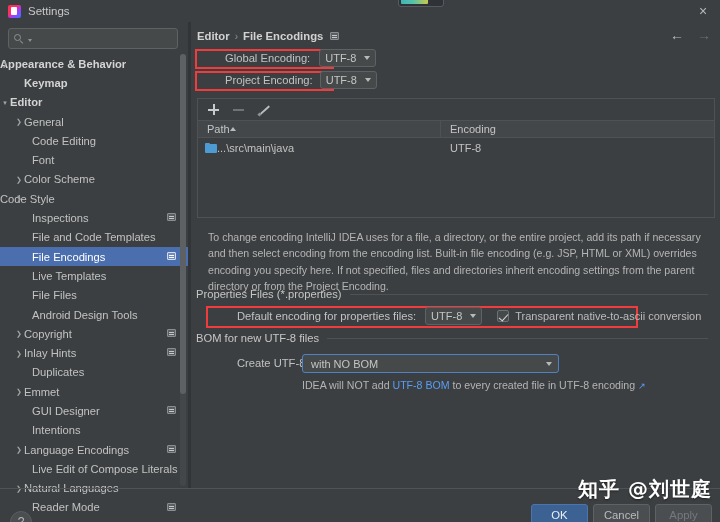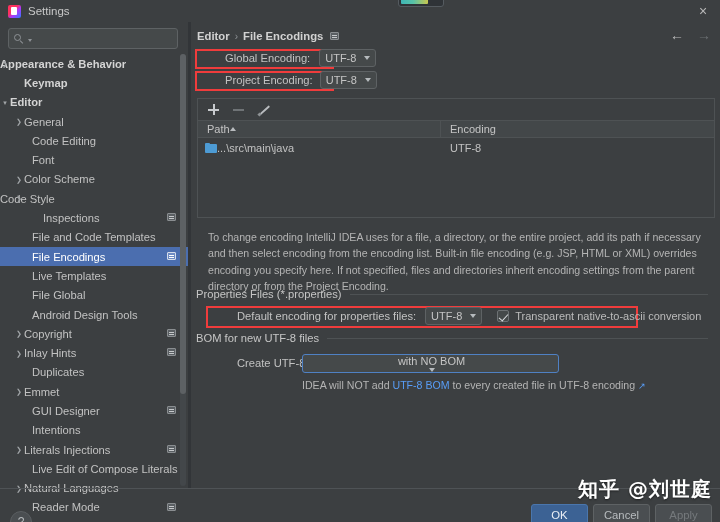--- a/index.html
+++ b/index.html
@@ -271,21 +271,21 @@
   }
   .checkbox.checked::after {
     content: ""; position: absolute; left: 3px; top: 0.5px;
     width: 4px; height: 8px; border: solid #d9dcdf;
     border-width: 0 1.6px 1.6px 0; transform: rotate(42deg);
   }
 
   .wide-combo {
     background: #45494a; border: 1px solid #4f81c4; border-radius: 3px;
     height: 19px; display: flex; align-items: center; justify-content: space-between;
-    padding: 0 6px 0 8px; color: #c5c5c5; font-size: 11px; cursor: pointer; flex-direction: column;
+    padding: 0 6px 0 8px; color: #c5c5c5; font-size: 11px; cursor: pointer;
   }
   .link { color: #589df6; }
   .ext-arrow { color: #589df6; font-size: 9px; }
 
   
   .btn {
     height: 22px; border-radius: 3px; font-size: 11.3px;
     display: flex; align-items: center; justify-content: center;
     border: 1px solid #5e6264; background: #4a4e51; color: #b8bcbf;
     cursor: pointer; position: absolute;
@@ -350,35 +350,35 @@
           </div>
           <div class="tree-item">
             <span class="arrow" style="left: 14px; font-size: 7px;">❯</span>
             <span class="label" style="margin-left: 24px;">Color Scheme</span>
           </div>
           <div class="tree-item">
             <span class="arrow" style="left: 14px; font-size: 7px;">❯</span>
             <span class="label" style="">Code Style</span>
           </div>
           <div class="tree-item">
-            <span class="label" style="margin-left: 43px;">Inspections</span>
+            <span class="label" style="margin-left: 32px;">Inspections</span>
             <span class="badge-icon"></span>
           </div>
           <div class="tree-item">
             <span class="label" style="margin-left: 32px;">File and Code Templates</span>
           </div>
           <div class="tree-item selected">
             <span class="label" style="margin-left: 32px;">File Encodings</span>
             <span class="badge-icon"></span>
           </div>
           <div class="tree-item">
             <span class="label" style="margin-left: 32px;">Live Templates</span>
           </div>
           <div class="tree-item">
-            <span class="label" style="margin-left: 32px;">File Global</span>
+            <span class="label" style="margin-left: 32px;">File Files</span>
           </div>
           <div class="tree-item">
             <span class="label" style="margin-left: 32px;">Android Design Tools</span>
           </div>
           <div class="tree-item">
             <span class="arrow" style="left: 14px; font-size: 7px;">❯</span>
             <span class="label" style="margin-left: 24px;">Copyright</span>
             <span class="badge-icon"></span>
           </div>
           <div class="tree-item">
@@ -395,21 +395,21 @@
           </div>
           <div class="tree-item">
             <span class="label" style="margin-left: 32px;">GUI Designer</span>
             <span class="badge-icon"></span>
           </div>
           <div class="tree-item">
             <span class="label" style="margin-left: 32px;">Intentions</span>
           </div>
           <div class="tree-item">
             <span class="arrow" style="left: 14px; font-size: 7px;">❯</span>
-            <span class="label" style="margin-left: 24px;">Literals Injections</span>
+            <span class="label" style="margin-left: 24px;">Language Encodings</span>
             <span class="badge-icon"></span>
           </div>
           <div class="tree-item">
             <span class="label" style="margin-left: 32px;">Live Edit of Compose Literals</span>
           </div>
           <div class="tree-item">
             <span class="arrow" style="left: 14px; font-size: 7px;">❯</span>
             <span class="label" style="margin-left: 24px;">Natural Languages</span>
           </div>
           <div class="tree-item">

